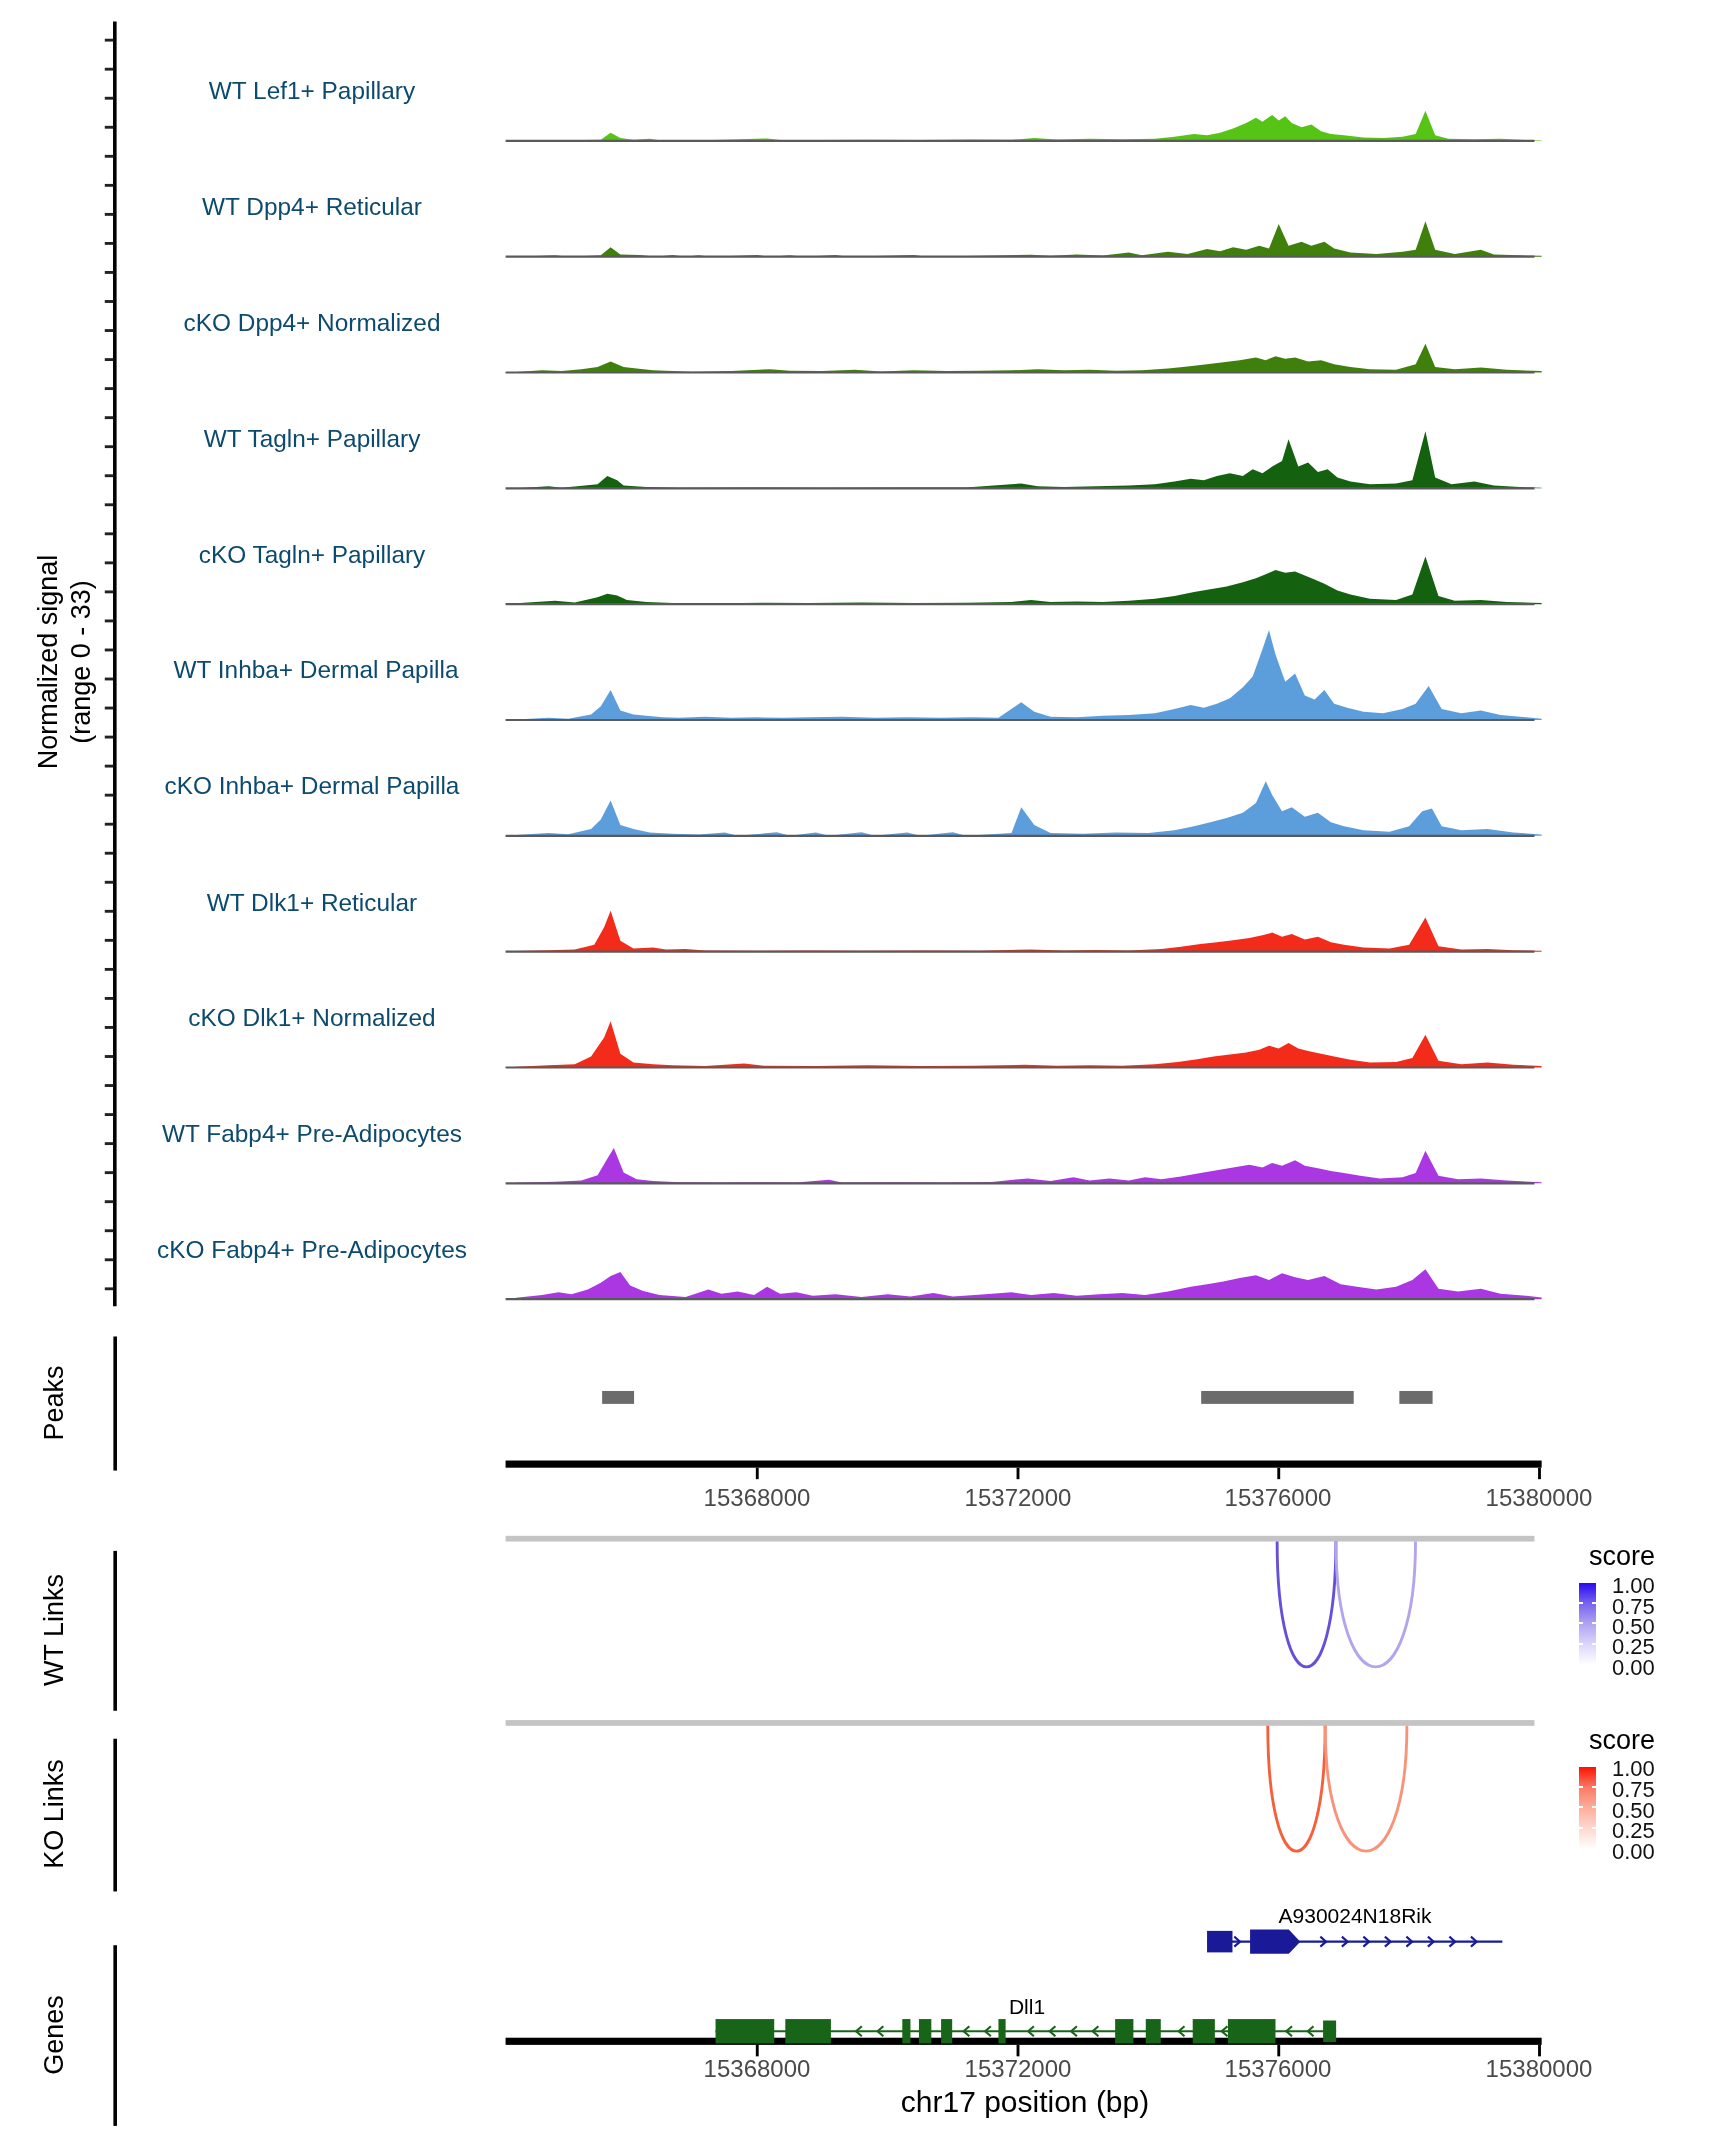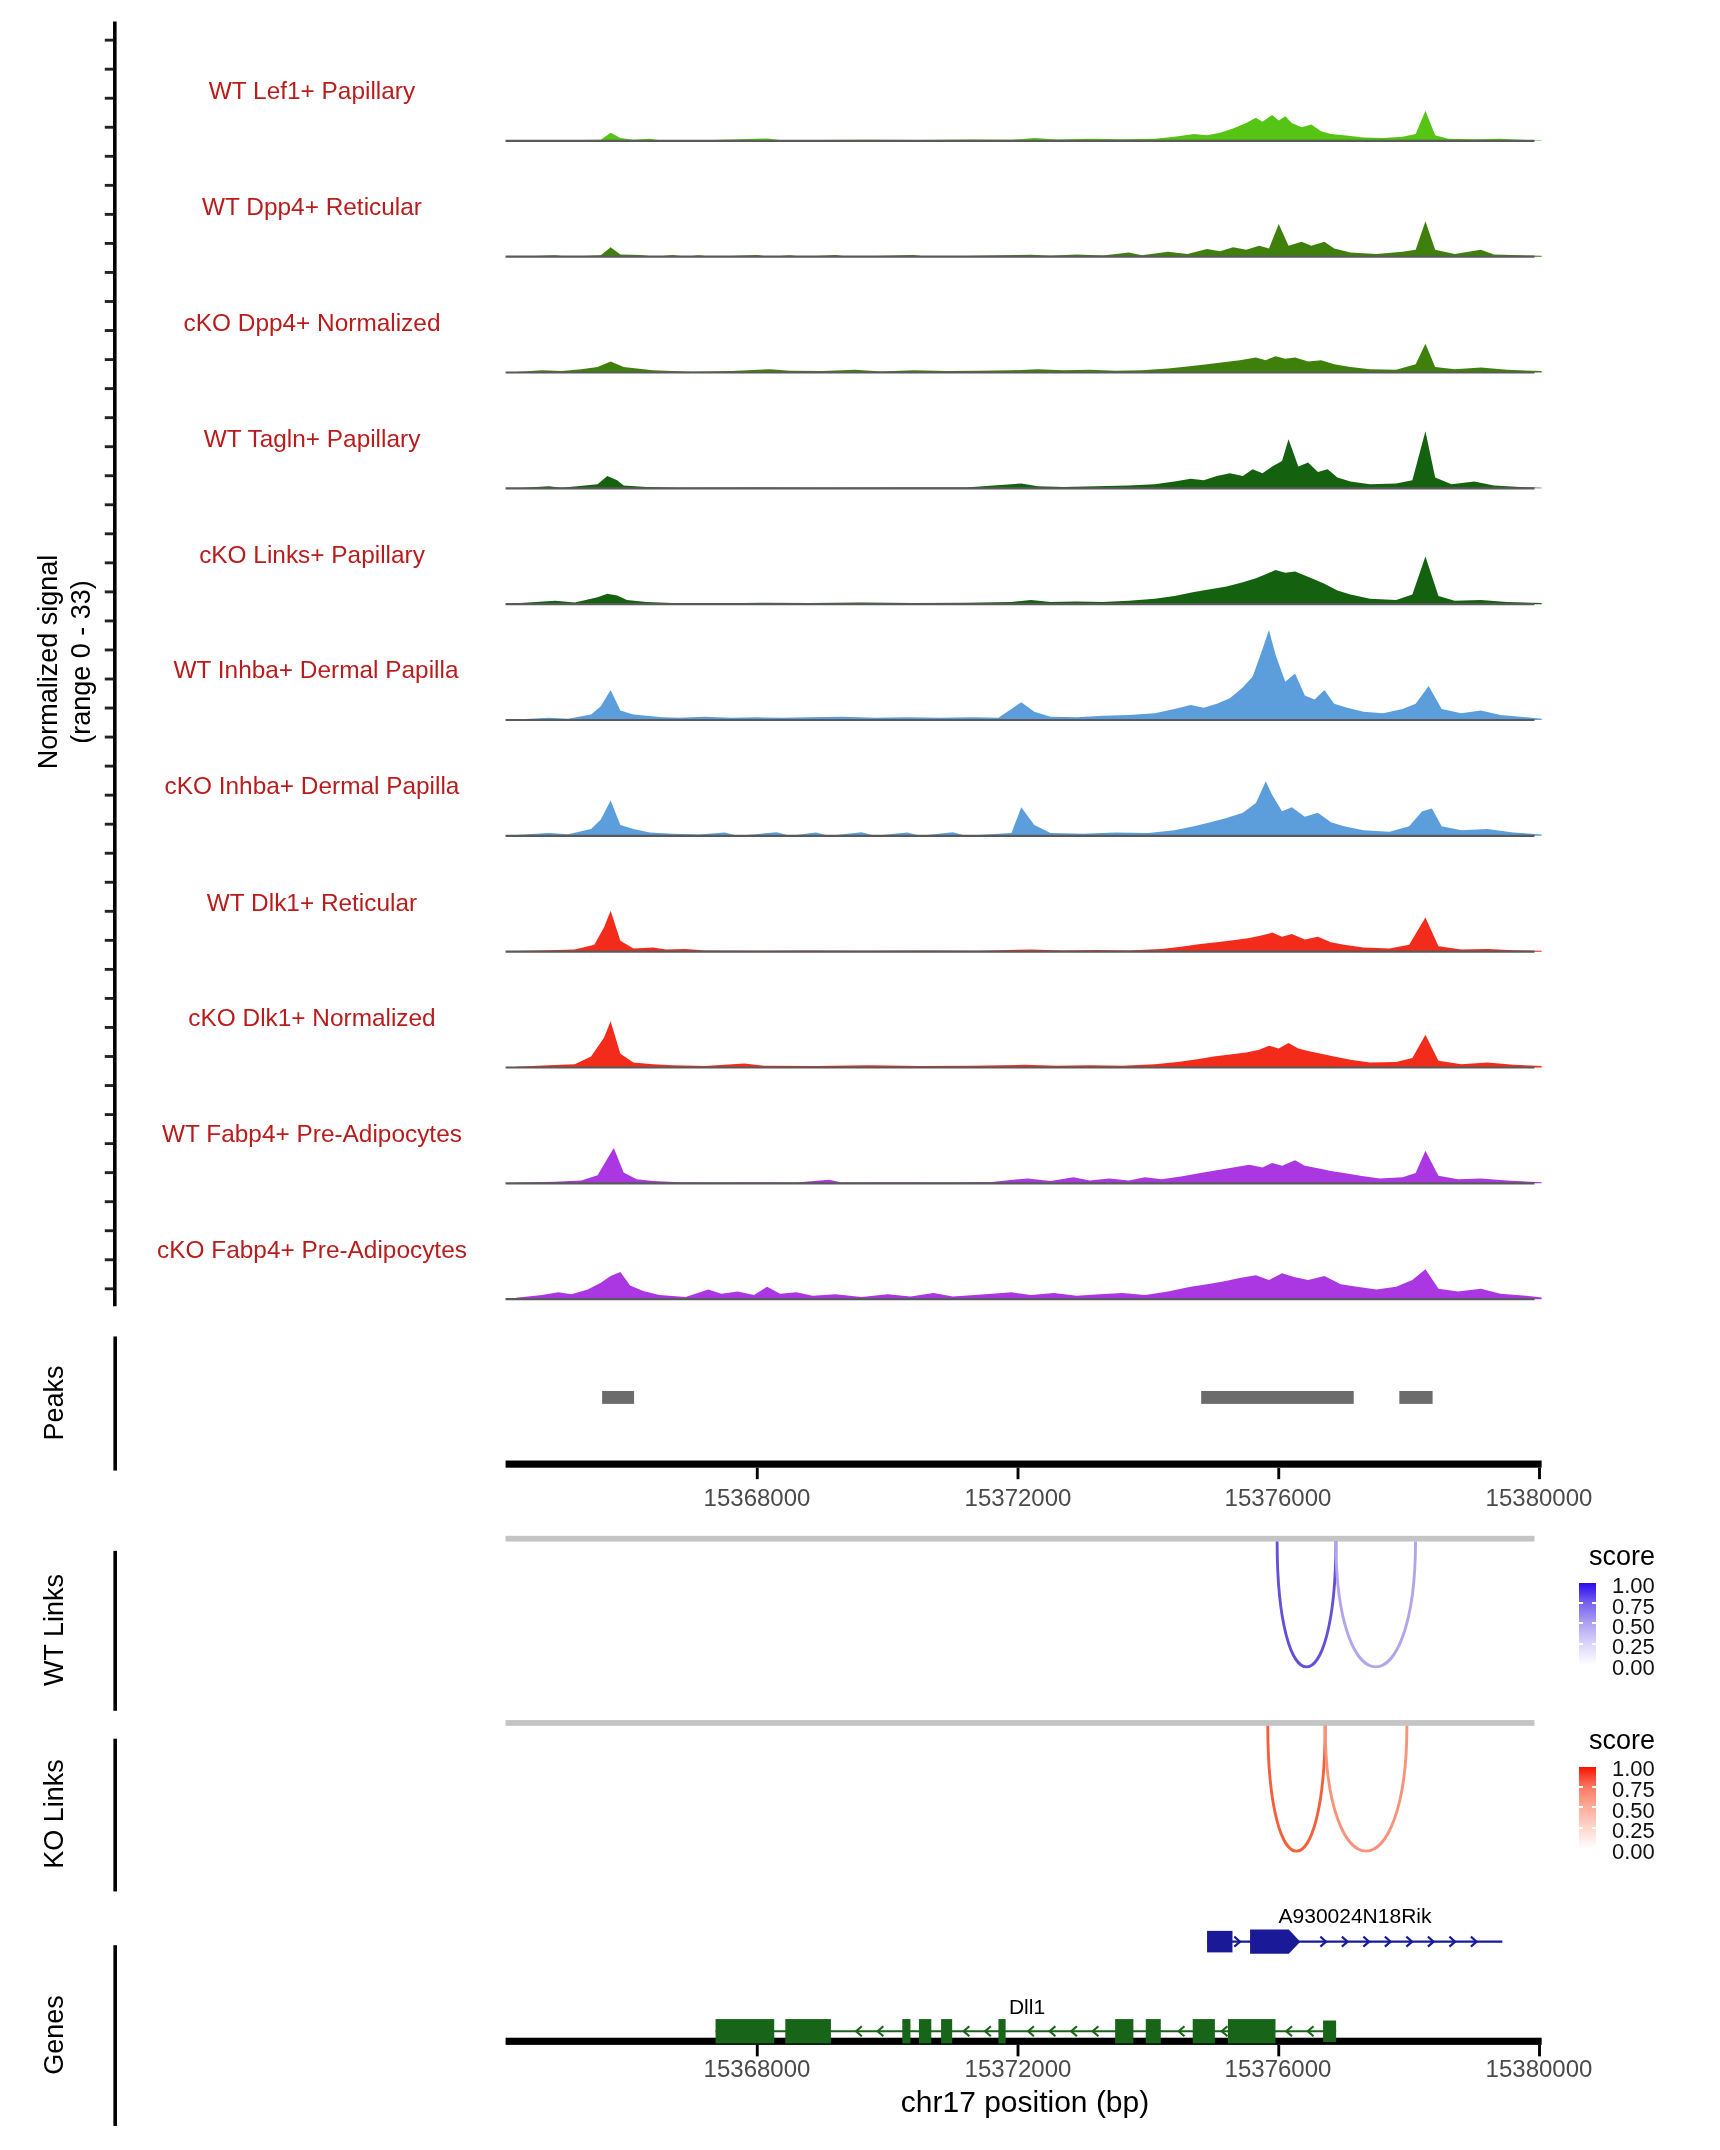--- a/index.html
+++ b/index.html
@@ -2,21 +2,21 @@
 <html style="font-size:11.5px"><head>
 <meta charset="utf-8">
 <style>
   html,body{margin:0;padding:0;background:#fff;}
   #page{position:relative;width:1721px;height:2151px;background:#fff;
         font-family:"Liberation Sans", sans-serif;overflow:hidden;}
   #gfx{position:absolute;left:0;top:0;}
   .abs{position:absolute;}
   .ctr{transform:translate(-50%,-50%);}
   .rot{transform:translate(-50%,-50%) rotate(-90deg);white-space:nowrap;}
-  .track-label{font-size:24.4px;color:#b91c1c;white-space:nowrap;}
+  .track-label{font-size:24.4px;color:#0c4a6e;white-space:nowrap;}
   .panel-label{font-size:27px;color:#000;}
   .ylab{font-size:27px;color:#000;text-align:center;line-height:33px;}
   .tick-label{font-size:24px;color:#4a4a4a;white-space:nowrap;}
   .xlab{font-size:30px;color:#000;white-space:nowrap;}
   .score-title{font-size:27px;color:#000;}
   .legend-tick{font-size:22px;color:#111;position:absolute;left:1612px;transform:translateY(-50%);}
   .colorbar{position:absolute;left:1579px;width:17px;}
   .cb-dash{position:absolute;width:4.3px;height:2.2px;background:#fff;}
   .gene-label{font-size:21px;color:#000;white-space:nowrap;}
 </style>
@@ -155,21 +155,21 @@
 
   <div class="abs rot ylab" style="left:65px;top:662px;">
     <div>Normalized signal</div>
     <div>(range 0 - 33)</div>
   </div>
 
   <div class="abs ctr track-label" style="left:312px;top:91px;">WT Lef1+ Papillary</div>
   <div class="abs ctr track-label" style="left:312px;top:207px;">WT Dpp4+ Reticular</div>
   <div class="abs ctr track-label" style="left:312px;top:323px;">cKO Dpp4+ Normalized</div>
   <div class="abs ctr track-label" style="left:312px;top:439px;">WT Tagln+ Papillary</div>
-  <div class="abs ctr track-label" style="left:312px;top:555px;">cKO Links+ Papillary</div>
+  <div class="abs ctr track-label" style="left:312px;top:555px;">cKO Tagln+ Papillary</div>
   <div class="abs ctr track-label" style="left:316px;top:670px;">WT Inhba+ Dermal Papilla</div>
   <div class="abs ctr track-label" style="left:312px;top:786px;">cKO Inhba+ Dermal Papilla</div>
   <div class="abs ctr track-label" style="left:312px;top:903px;">WT Dlk1+ Reticular</div>
   <div class="abs ctr track-label" style="left:312px;top:1018px;">cKO Dlk1+ Normalized</div>
   <div class="abs ctr track-label" style="left:312px;top:1134px;">WT Fabp4+ Pre-Adipocytes</div>
   <div class="abs ctr track-label" style="left:312px;top:1250px;text-align:center;">cKO Fabp4+ Pre-Adipocytes</div>
 
   <div class="abs rot panel-label" style="left:54px;top:1403px;">Peaks</div>
   <div class="abs rot panel-label" style="left:54px;top:1630px;">WT Links</div>
   <div class="abs rot panel-label" style="left:54px;top:1814px;">KO Links</div>

